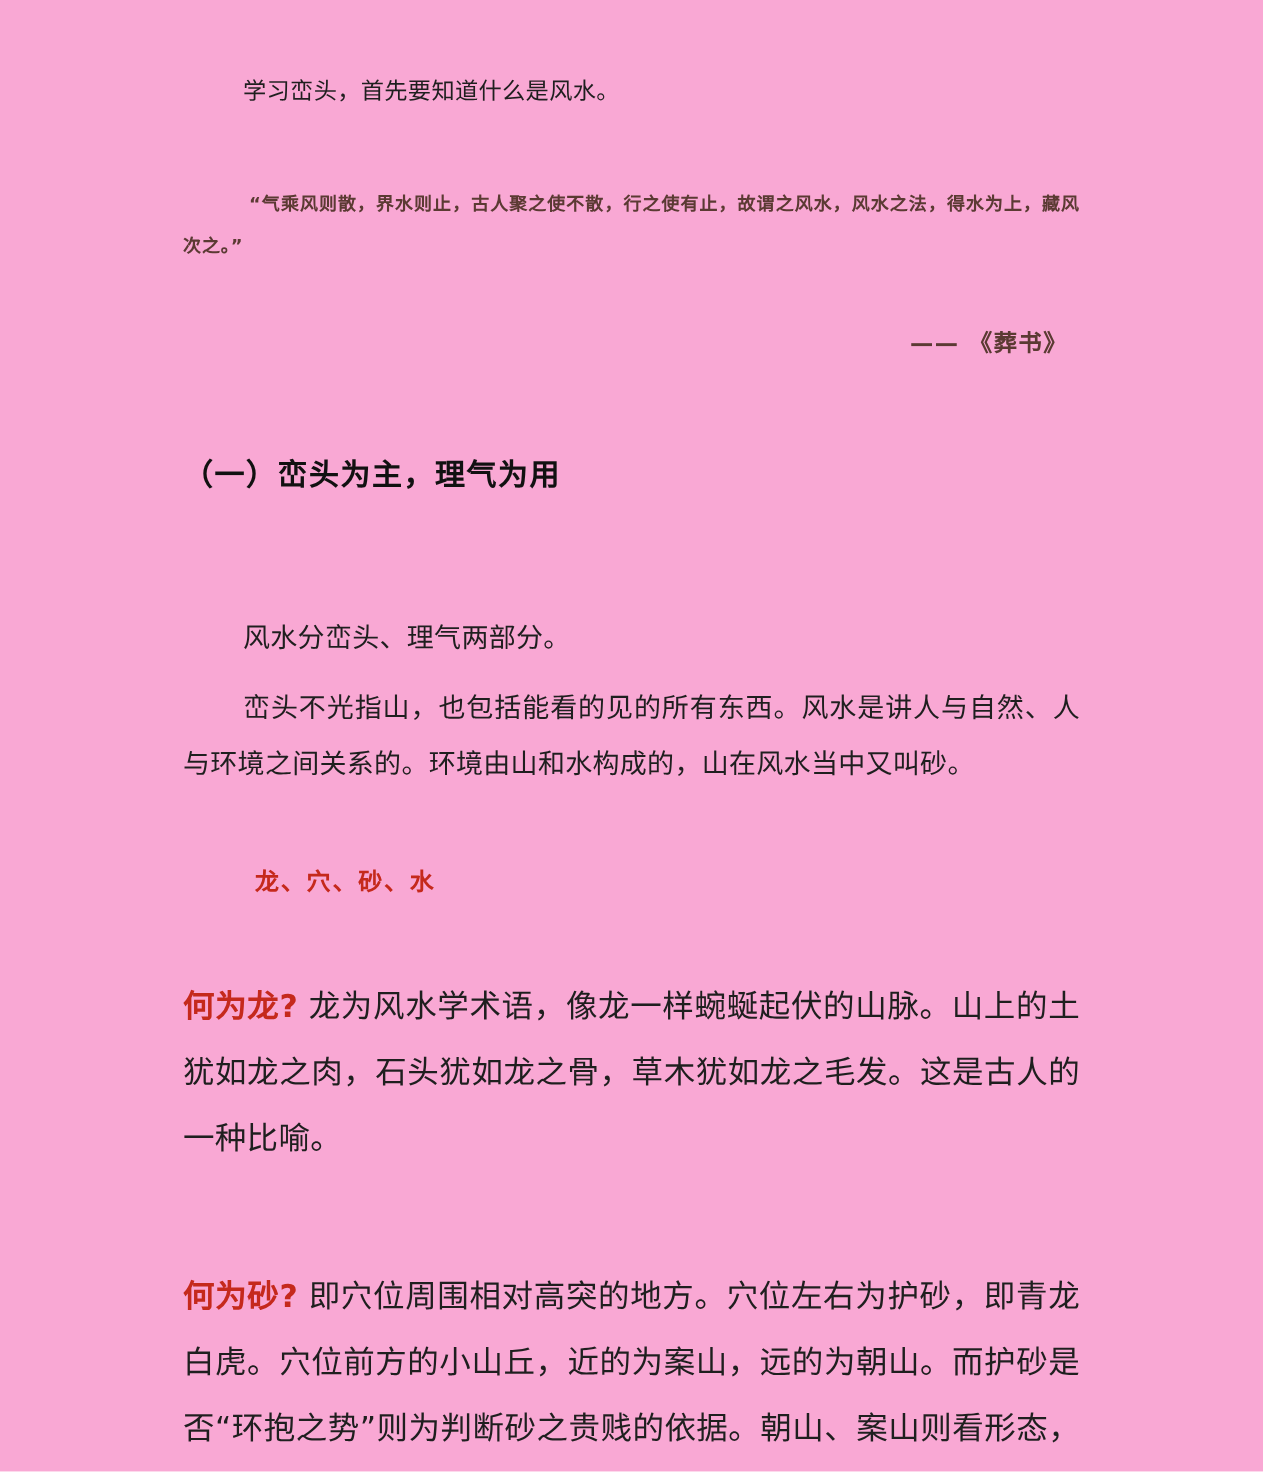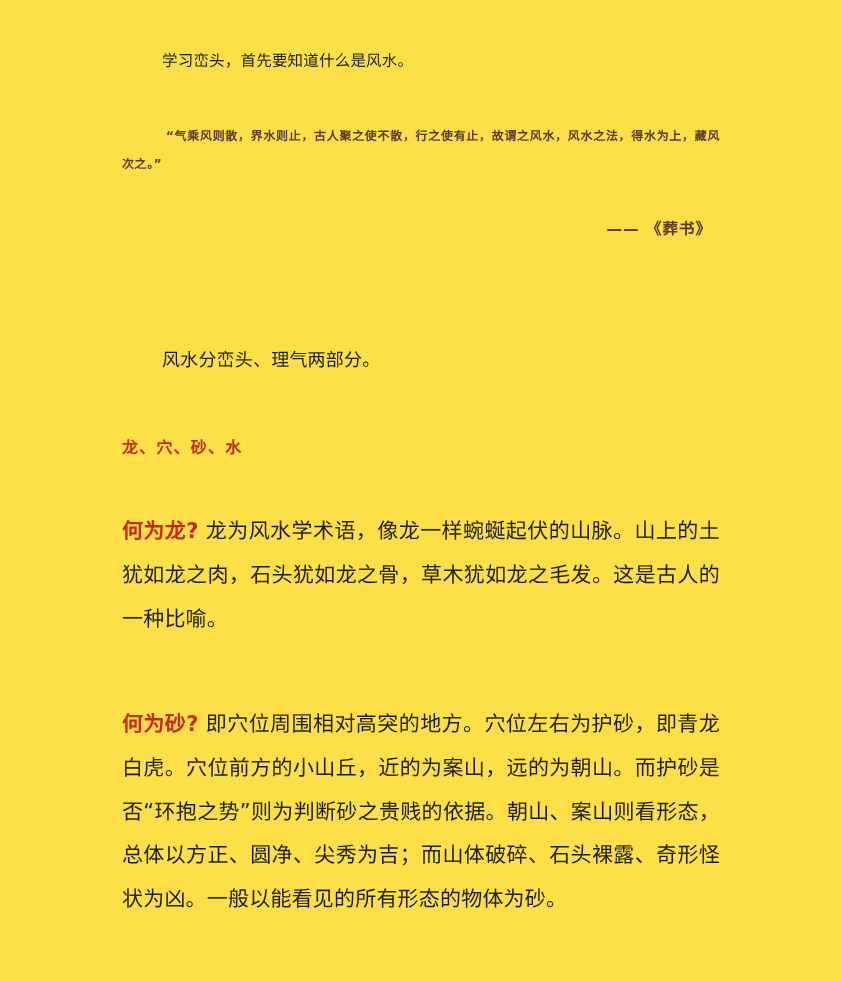--- a/index.html
+++ b/index.html
@@ -14,21 +14,21 @@
     overflow: hidden;
     font-family: "DejaVu Sans", "Liberation Sans", sans-serif;
     color: #1a1a1a;
     -webkit-font-smoothing: antialiased;
   }
 
   .page {
     position: relative;
     width: 842px;
     height: 981px;
-    background: #fde047;
+    background: #f9a8d4;
     box-sizing: border-box;
   }
 
   .content {
     position: absolute;
     left: 122px;
     top: 0;
     width: 598px;
   }
 
@@ -90,20 +90,21 @@
     line-height: 1.6;
   }
 
   
   .red-heading {
     font-size: 16px;
     font-weight: bold;
     color: #c5291c;
     letter-spacing: 1.2px;
     line-height: 1.9;
+    margin-left: 48px;
   }
 
   
   .term-label {
     color: #c5291c;
     font-weight: bold;
   }
 
   .term-para {
     font-size: 21px;
@@ -132,27 +133,29 @@
     <div class="spacer-sm"></div>
 
     <p class="quote-block">“气乘风则散，界水则止，古人聚之使不散，行之使有止，故谓之风水，风水之法，得水为上，藏风次之。”</p>
 
     <div class="spacer-xs"></div>
 
     <p class="quote-source">—— 《葬书》</p>
 
     <div class="spacer-md"></div>
 
+    <h2 class="section-heading">（一）峦头为主，理气为用</h2>
 
     <div class="spacer-xl"></div>
 
     <p class="para indent">风水分峦头、理气两部分。</p>
 
     <div class="spacer-xs"></div>
 
+    <p class="para indent">峦头不光指山，也包括能看的见的所有东西。风水是讲人与自然、人与环境之间关系的。环境由山和水构成的，山在风水当中又叫砂。</p>
 
     <div class="spacer-xs"></div>
 
 
     <div class="spacer-sm"></div>
 
     <h3 class="red-heading">龙、穴、砂、水</h3>
 
     <div class="spacer-xs"></div>
 

